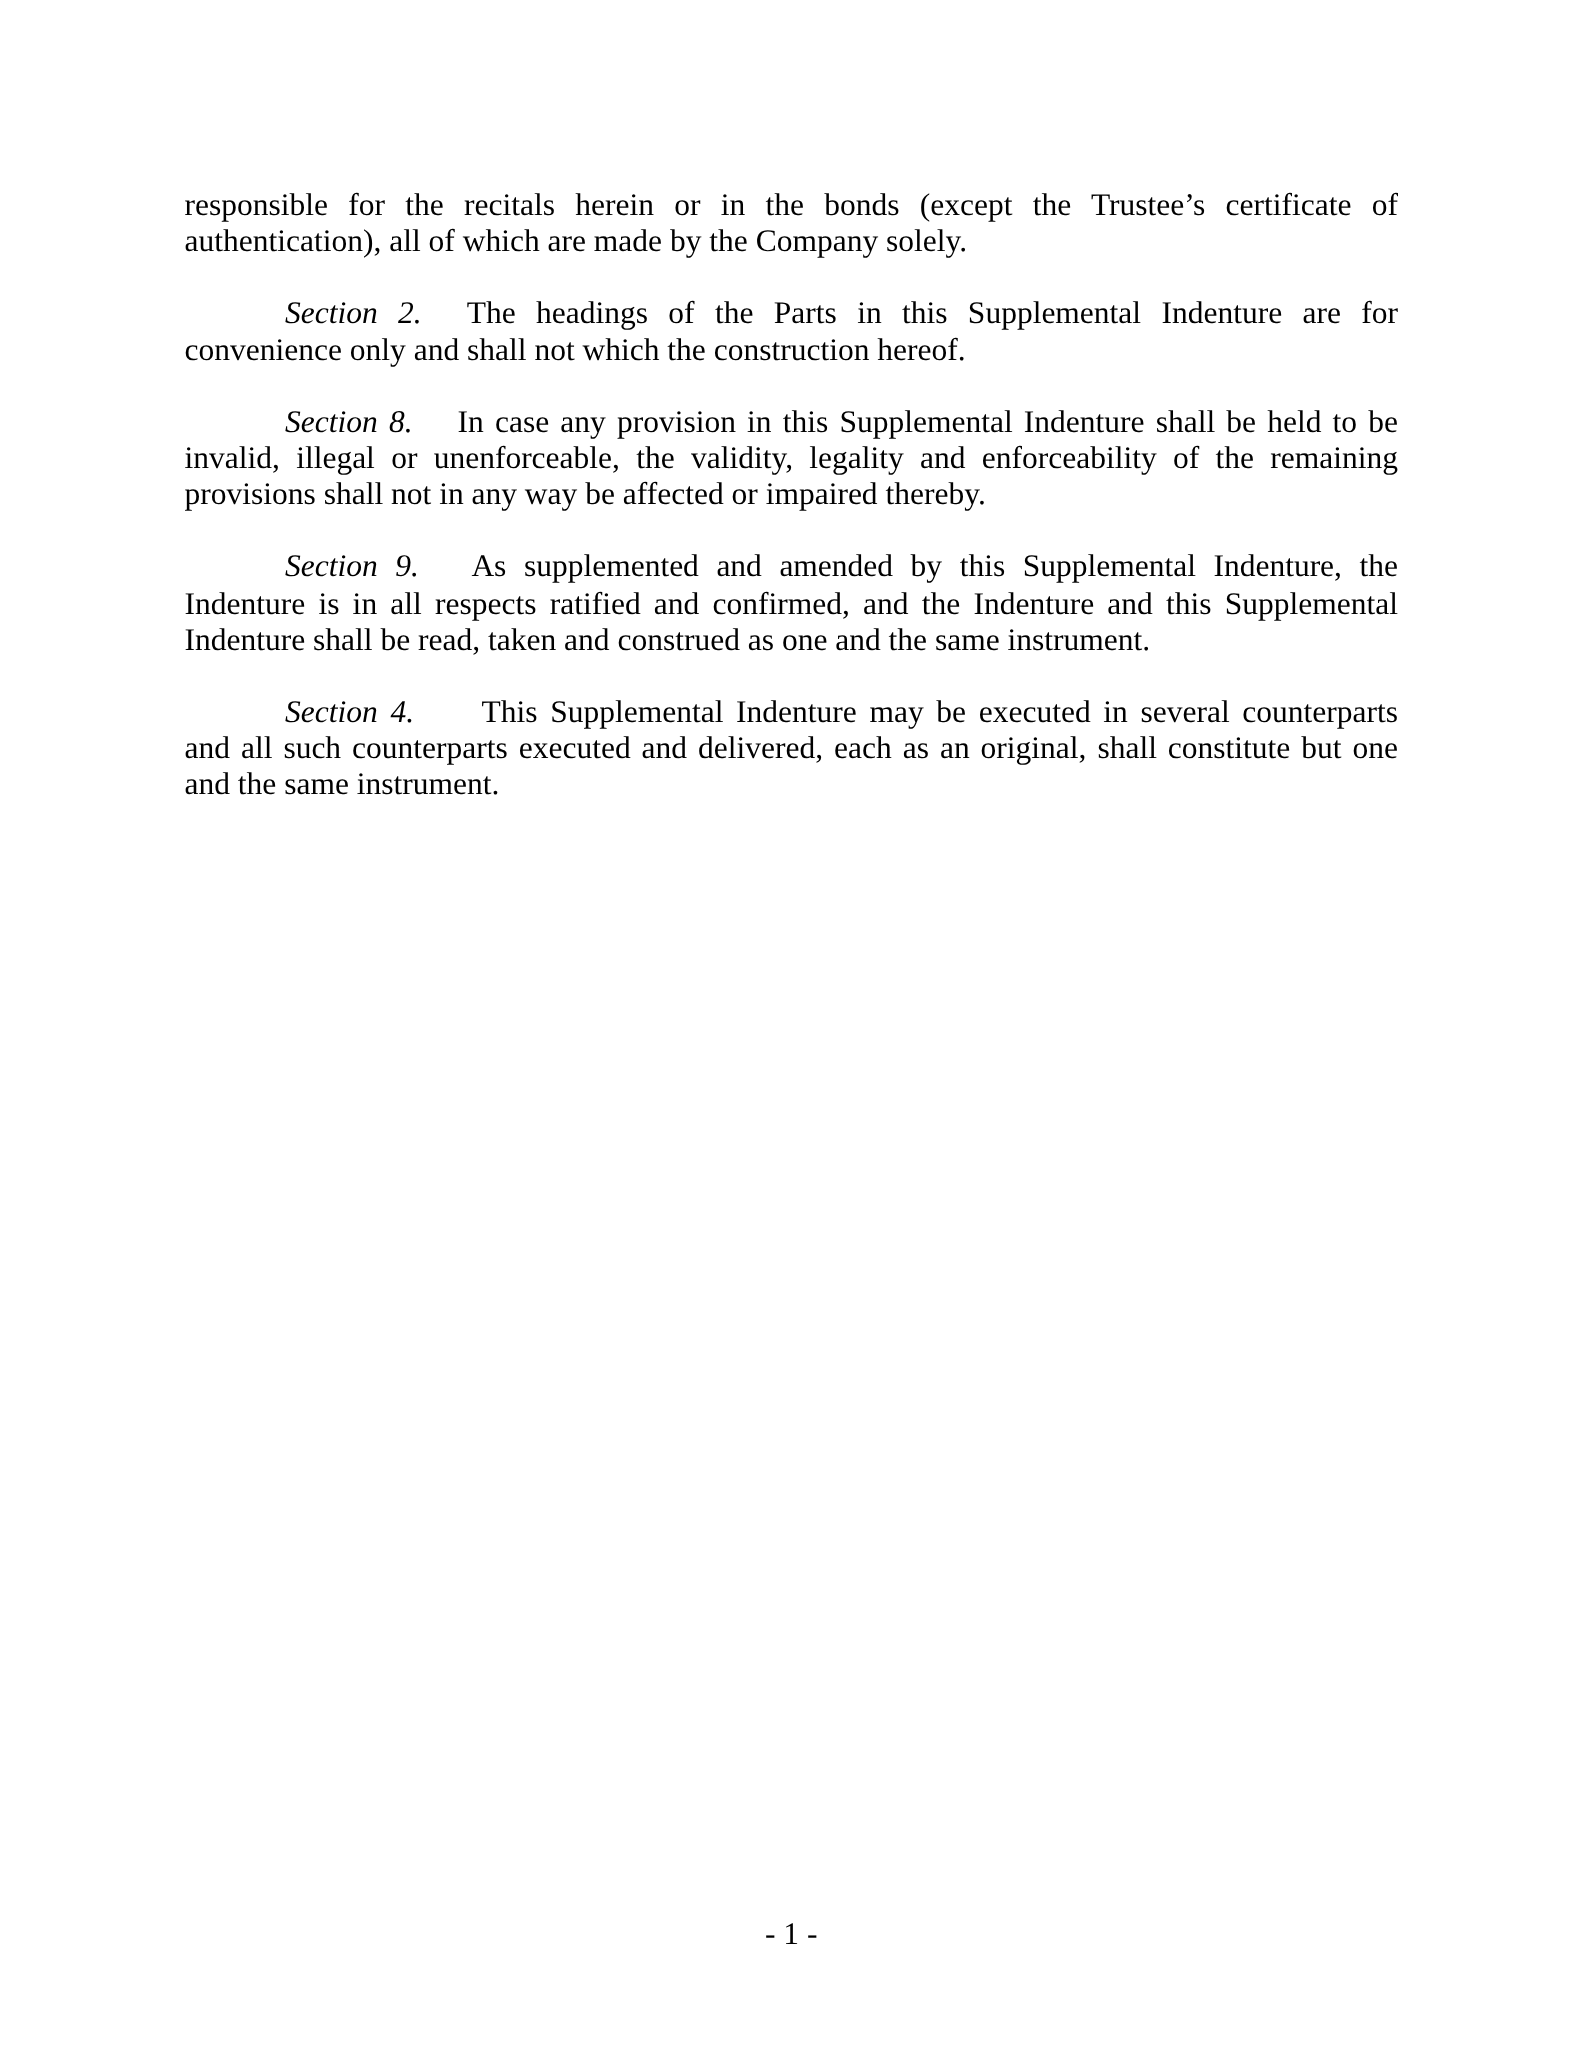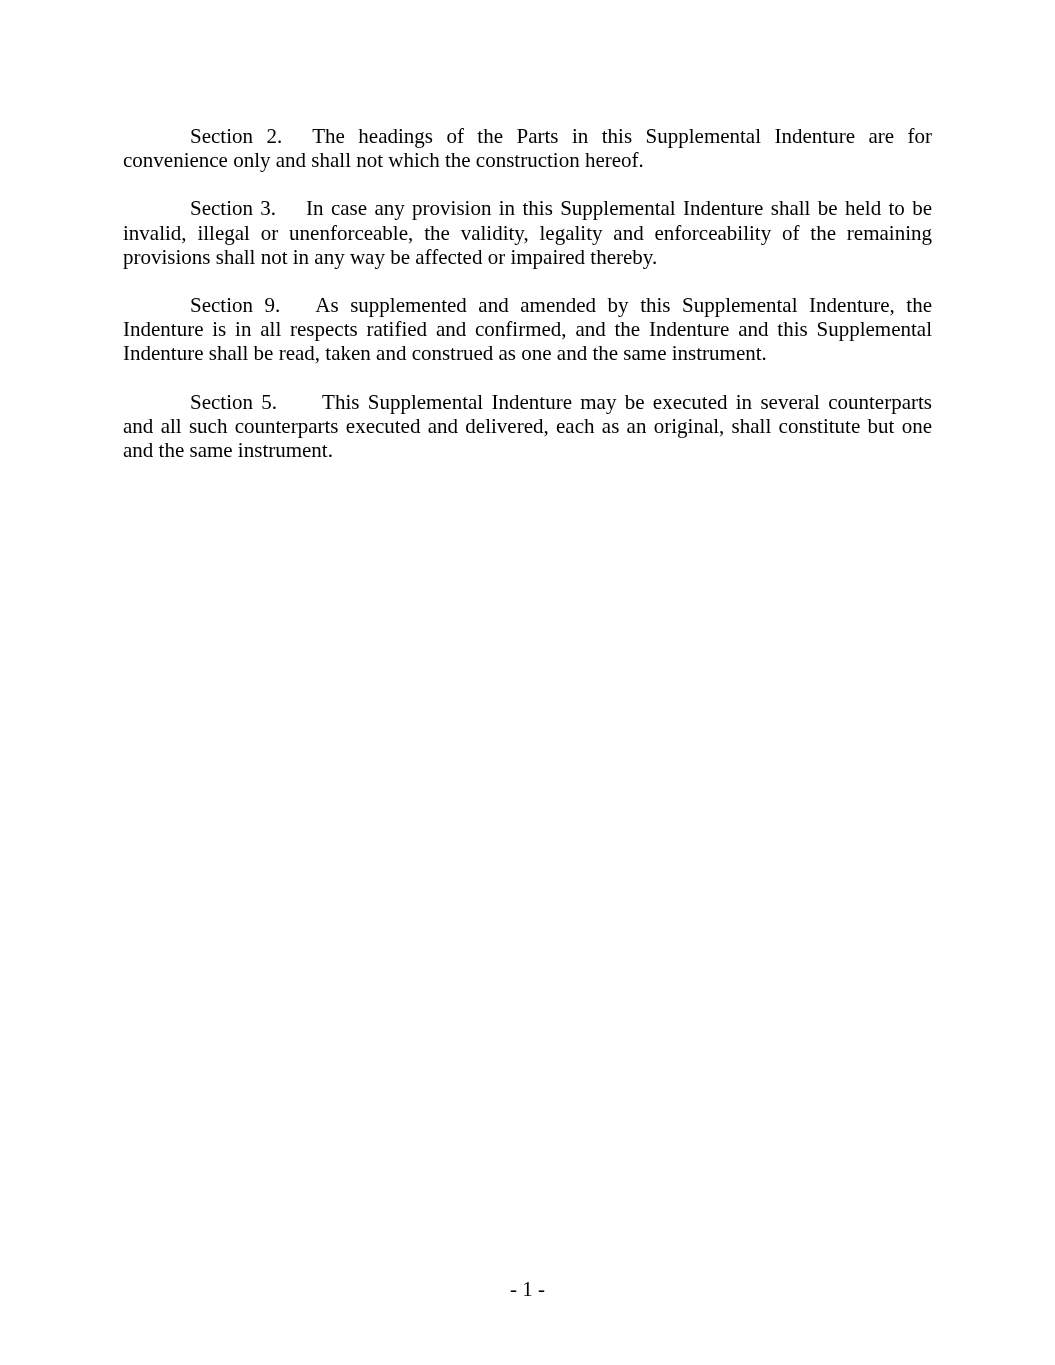--- a/index.html
+++ b/index.html
@@ -27,20 +27,21 @@
   .para {
     margin: 0 0 24px 0;
     text-align: justify;
     text-align-last: left;
   }
   .indent {
     display: inline-block;
     width: 67px;
   }
   .section-label {
+    font-style: italic;
   }
   .label-gap {
     display: inline-block;
     width: 30px;
   }
   .para-s4 .label-gap { width: 35px; }
   .para-s5 .label-gap { width: 45px; }
   .footer {
     position: absolute;
     top: 1277px;
@@ -48,25 +49,26 @@
     right: 0;
     text-align: center;
   }
 </style>
 </head>
 <body>
 
 <div class="page">
   <div class="content">
 
+    <p class="para"><span>responsible for the recitals herein or in the bonds (except the Trustee’s certificate of authentication), all of which are made by the Company solely.</span></p>
 
     <p class="para para-s2"><span class="indent"></span><span class="section-label">Section 2.</span><span class="label-gap"></span><span>The headings of the Parts in this Supplemental Indenture are for convenience only and shall not which the construction hereof.</span></p>
 
-    <p class="para para-s3"><span class="indent"></span><span class="section-label">Section 3.</span><span class="label-gap"></span><span>In case any provision in this Supplemental Indenture shall be held to be invalid, illegal or unenforceable, the validity, legality and enforceability of the remaining provisions shall not in any way be affected or impaired thereby.</span></p>
+    <p class="para para-s3"><span class="indent"></span><span class="section-label">Section 8.</span><span class="label-gap"></span><span>In case any provision in this Supplemental Indenture shall be held to be invalid, illegal or unenforceable, the validity, legality and enforceability of the remaining provisions shall not in any way be affected or impaired thereby.</span></p>
 
     <p class="para para-s4"><span class="indent"></span><span class="section-label">Section 9.</span><span class="label-gap"></span><span>As supplemented and amended by this Supplemental Indenture, the Indenture is in all respects ratified and confirmed, and the Indenture and this Supplemental Indenture shall be read, taken and construed as one and the same instrument.</span></p>
 
-    <p class="para para-s5"><span class="indent"></span><span class="section-label">Section 5.</span><span class="label-gap"></span><span>This Supplemental Indenture may be executed in several counterparts and all such counterparts executed and delivered, each as an original, shall constitute but one and the same instrument.</span></p>
+    <p class="para para-s5"><span class="indent"></span><span class="section-label">Section 4.</span><span class="label-gap"></span><span>This Supplemental Indenture may be executed in several counterparts and all such counterparts executed and delivered, each as an original, shall constitute but one and the same instrument.</span></p>
 
   </div>
 
   <div class="footer"><span>- 1 -</span></div>
 </div>
 
 </body></html>

